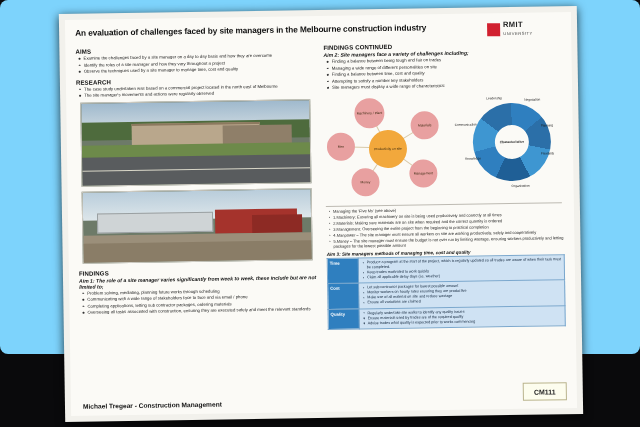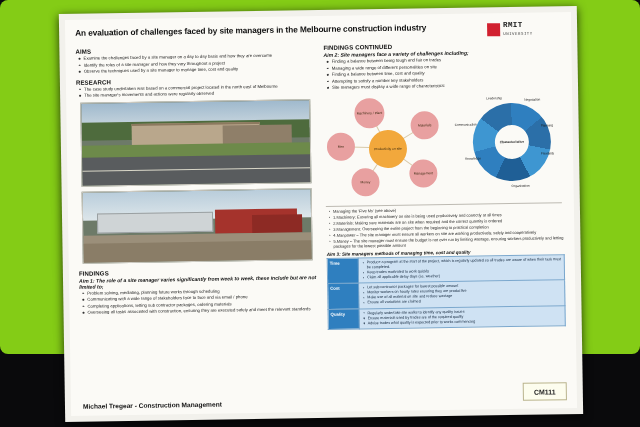--- a/index.html
+++ b/index.html
@@ -8,21 +8,21 @@
     background: #0a0a0c;
     width: 640px;
     height: 427px;
     overflow: hidden;
     font-family: "Liberation Sans", sans-serif;
   }
   #stage {
     position: relative;
     width: 640px;
     height: 354px;
-    background: #84cc16;
+    background: #7dd3fc;
     border-radius: 8px;
   }
   
   #poster {
     position: absolute;
     left: 62px;
     top: 10px;
     width: 518px;
     height: 408px;
     background: #f2f1ec;
@@ -75,21 +75,20 @@
   }
   .rmit-box {
     width: 13px;
     height: 13px;
     background: #d1202f;
     margin-right: 3px;
     flex: 0 0 auto;
   }
   .rmit-text {
     line-height: 8px;
-    font-family: Liberation Mono, monospace;
   }
   .rmit-name {
     font-size: 7.6px;
     font-weight: bold;
     color: #222;
     letter-spacing: 0.3px;
     display: block;
   }
   .rmit-sub {
     font-size: 4.1px;

